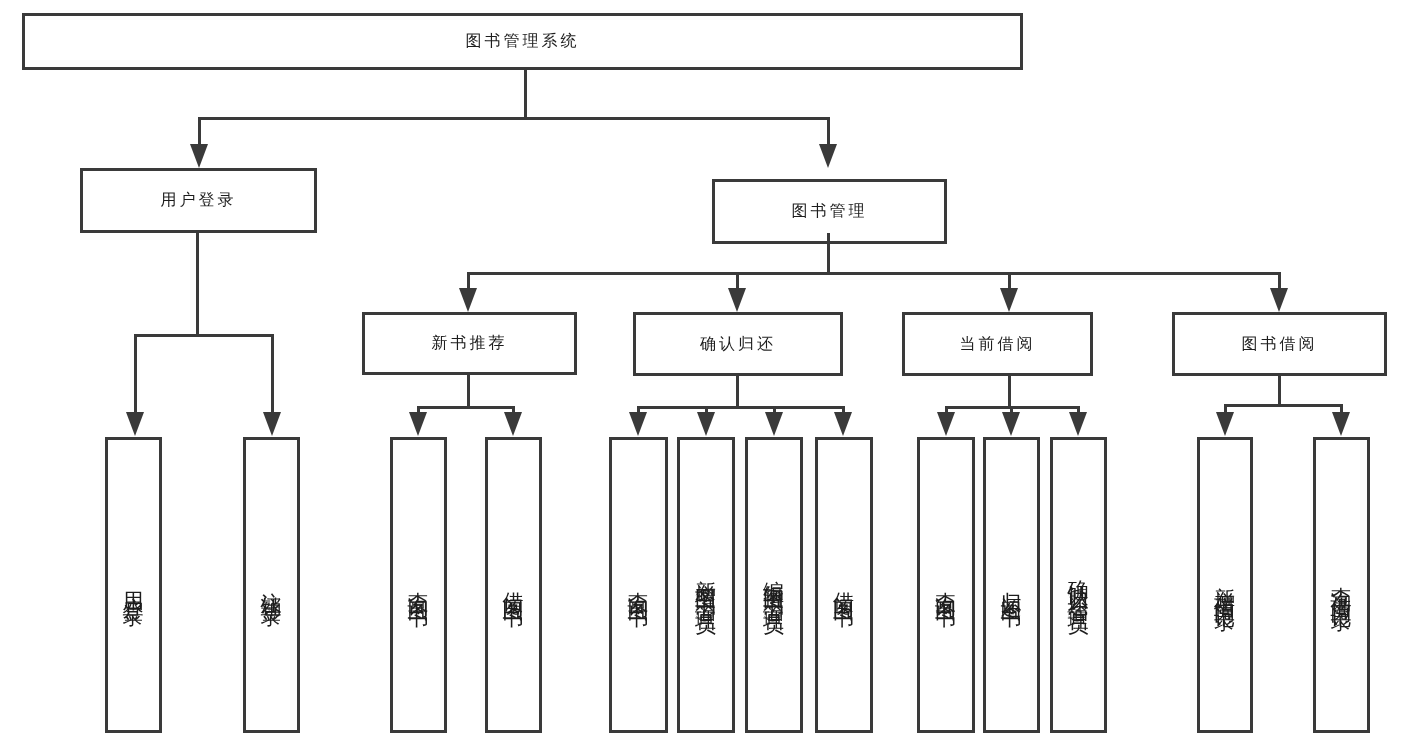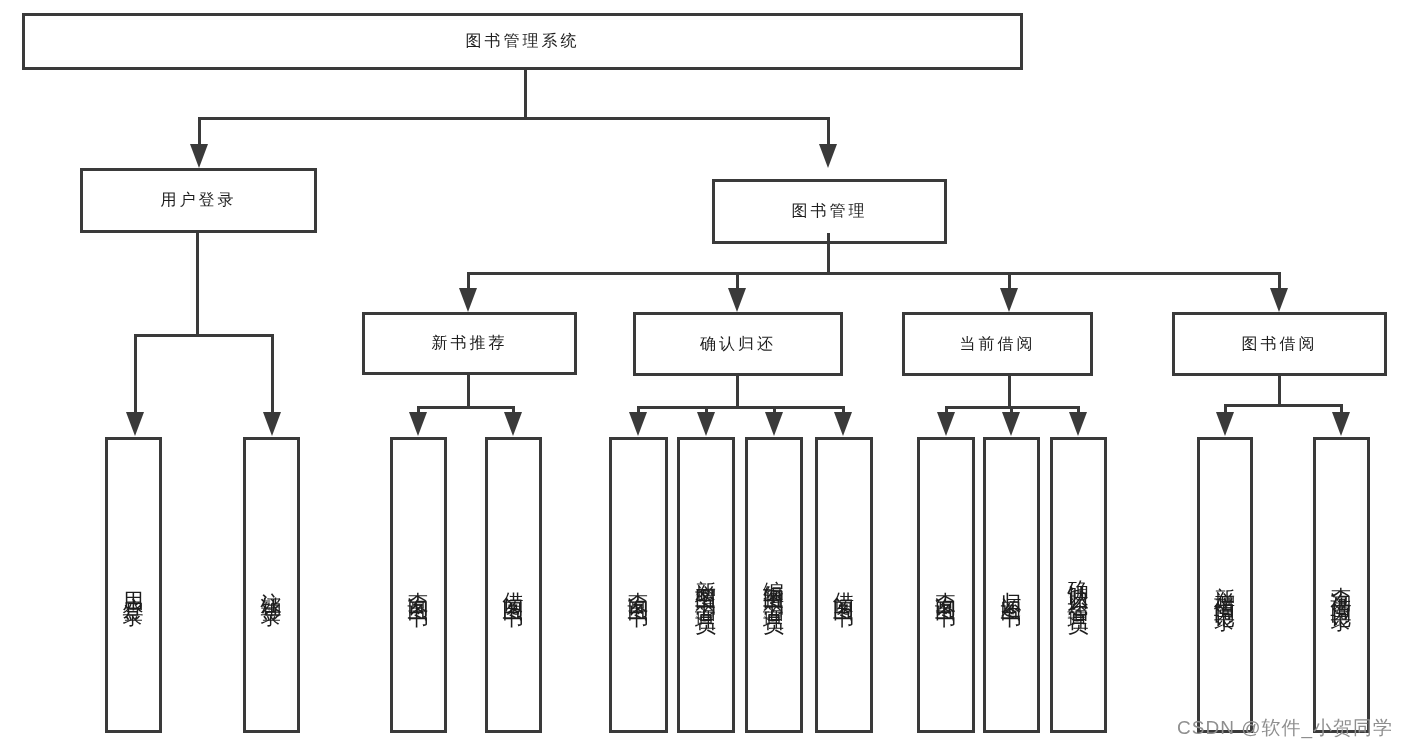--- a/index.html
+++ b/index.html
@@ -162,15 +162,14 @@
     <span class="lbl">确认归还（管理员）</span>
   </div>
 
   <div class="box leaf" style="left:1197px; width:56px;">
     <span class="lbl">新增借阅记录</span>
   </div>
   <div class="box leaf" style="left:1313px; width:57px;">
     <span class="lbl">查询借阅记录</span>
   </div>
 
-  <div class="wm">CSDN @软件_小贺同学</div>
 
 </div>
 
 </body></html>

